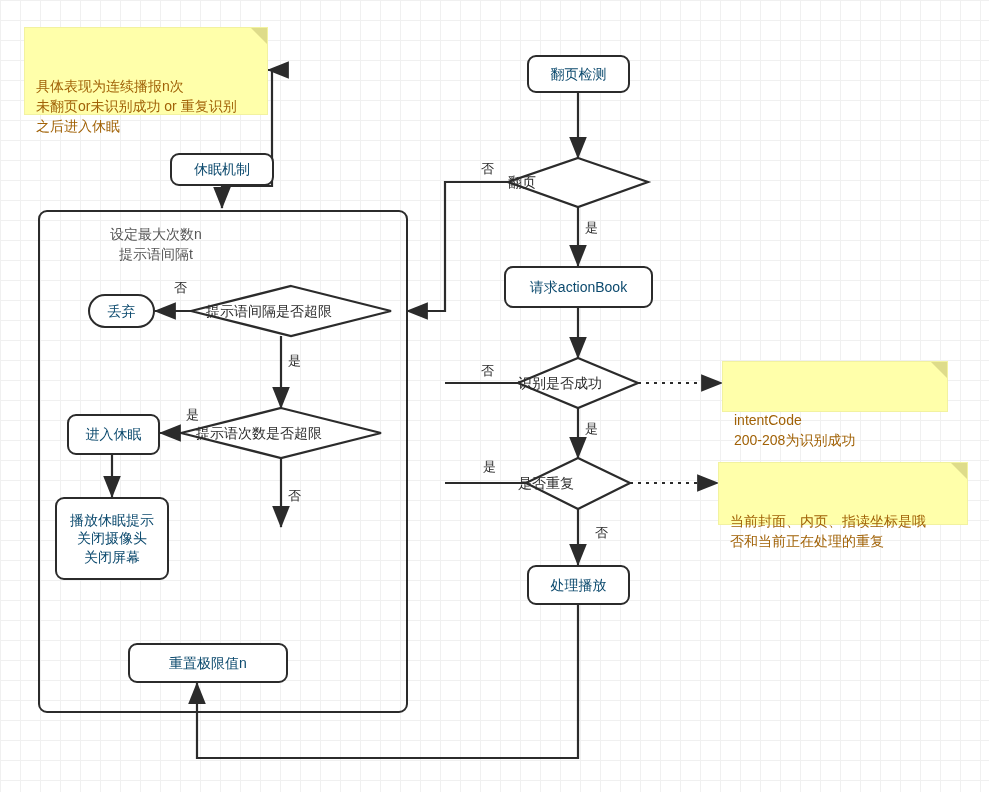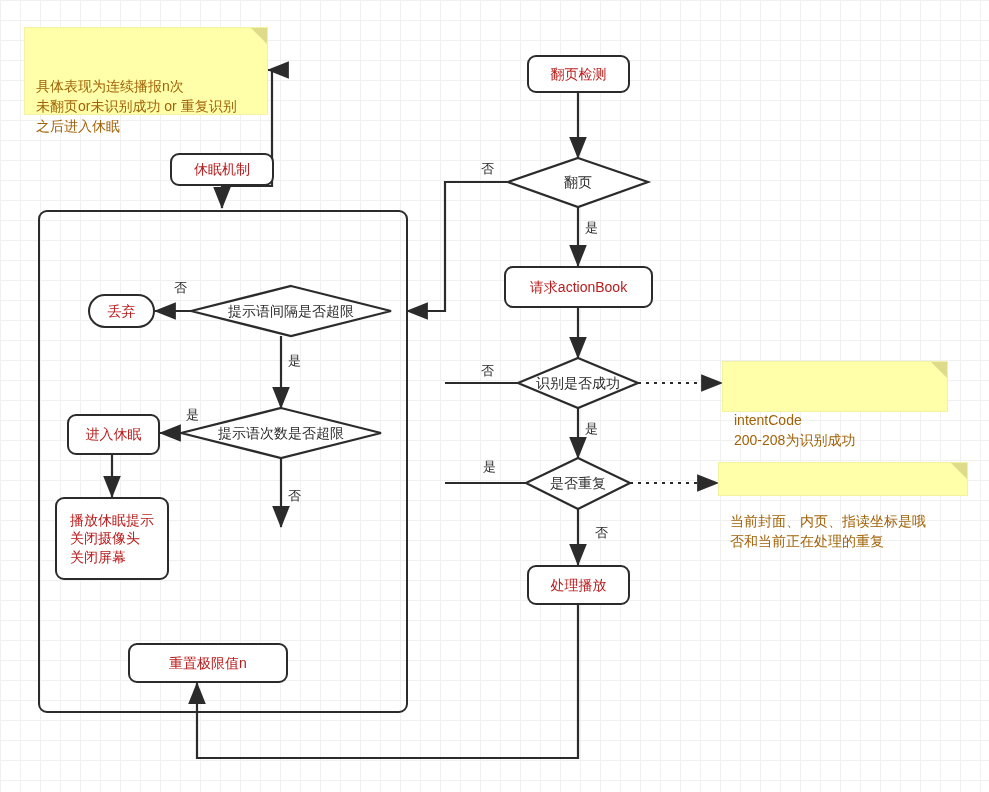--- a/index.html
+++ b/index.html
@@ -26,24 +26,24 @@
     left: 0; top: 0;
     width: 989px; height: 792px;
     pointer-events: none;
   }
   .node {
     position: absolute;
     box-sizing: border-box;
     display: flex;
     align-items: center;
     justify-content: center;
-    text-align: left;
+    text-align: center;
     background: #ffffff;
     border: 2px solid #2b2b2b;
-    color: #b91c1c;
+    color: #0c4a6e;
     font-size: 14px;
     line-height: 1.32;
     white-space: pre-line;
   }
   .node.round   { border-radius: 9px; }
   .node.pill    { border-radius: 20px; }
   .group-box {
     position: absolute;
     box-sizing: border-box;
     background: transparent;
@@ -55,21 +55,20 @@
     color: #555555;
     font-size: 14px;
     line-height: 1.45;
     text-align: center;
     white-space: pre-line;
   }
   .diamond-label {
     position: absolute;
     color: #2b2b2b;
     font-size: 14px;
-    text-align: center;
     white-space: nowrap;
     pointer-events: none;
   }
   .edge-label {
     position: absolute;
     color: #2b2b2b;
     font-size: 13px;
     white-space: nowrap;
   }
   .note {
@@ -144,20 +143,22 @@
     <g stroke="#2b2b2b" stroke-width="2.2" fill="#ffffff">
       <polygon points="578,158 648,182 578,207 508,182"></polygon>
       <polygon points="578,358 638,383 578,408 518,383"></polygon>
       <polygon points="578,458 630,483 578,509 526,483"></polygon>
       <polygon points="291,286 391,311 291,336 191,311"></polygon>
       <polygon points="281,408 381,433 281,458 181,433"></polygon>
     </g>
   </svg>
 
   <div class="group-box" style="left:38px; top:210px; width:370px; height:503px;"></div>
+  <div class="group-label" style="left:56px; top:224px; width:200px;">设定最大次数n
+提示语间隔t</div>
 
   <div class="node round" style="left:527px; top:55px; width:103px; height:38px;">翻页检测</div>
   <div class="node round" style="left:504px; top:266px; width:149px; height:42px;">请求actionBook</div>
   <div class="node round" style="left:527px; top:565px; width:103px; height:40px;">处理播放</div>
 
   <div class="node round" style="left:170px; top:153px; width:104px; height:33px;">休眠机制</div>
   <div class="node pill" style="left:88px; top:294px; width:67px; height:34px;">丢弃</div>
   <div class="node round" style="left:67px; top:414px; width:93px; height:41px;">进入休眠</div>
   <div class="node round" style="left:55px; top:497px; width:114px; height:83px;">播放休眠提示
 关闭摄像头
@@ -187,19 +188,19 @@
 未翻页or未识别成功 or 重复识别
 之后进入休眠</span>
   </div>
 
   <div class="note" style="left:722px; top:361px; width:226px; height:51px;">
     <span class="fold"></span>
     <span>intentCode
 200-208为识别成功</span>
   </div>
 
-  <div class="note" style="left:718px; top:462px; width:250px; height:34px;">
+  <div class="note" style="left:718px; top:462px; width:250px; height:63px;">
     <span class="fold"></span>
     <span>当前封面、内页、指读坐标是哦
 否和当前正在处理的重复</span>
   </div>
 
 </div>
 
 </body></html>

